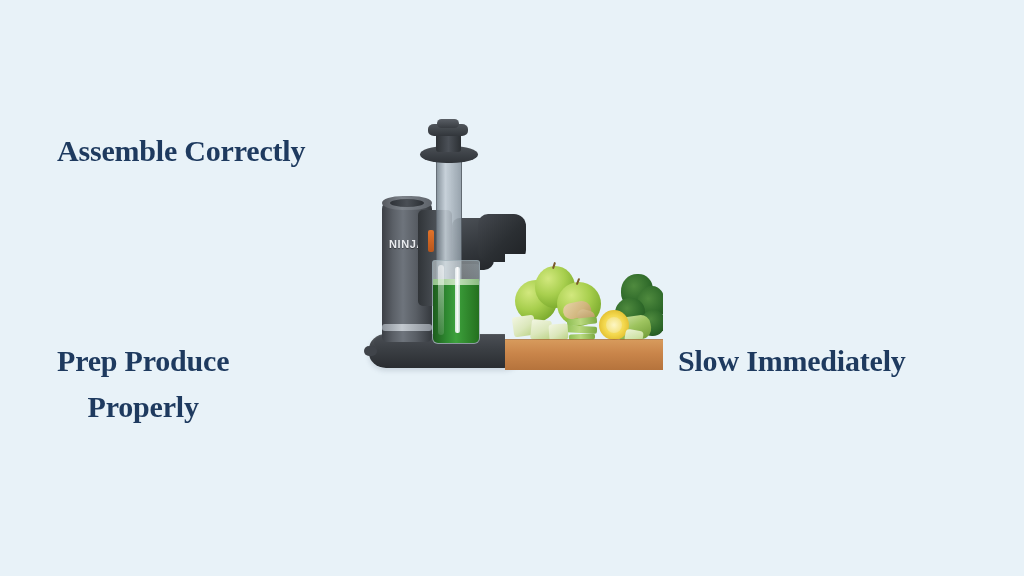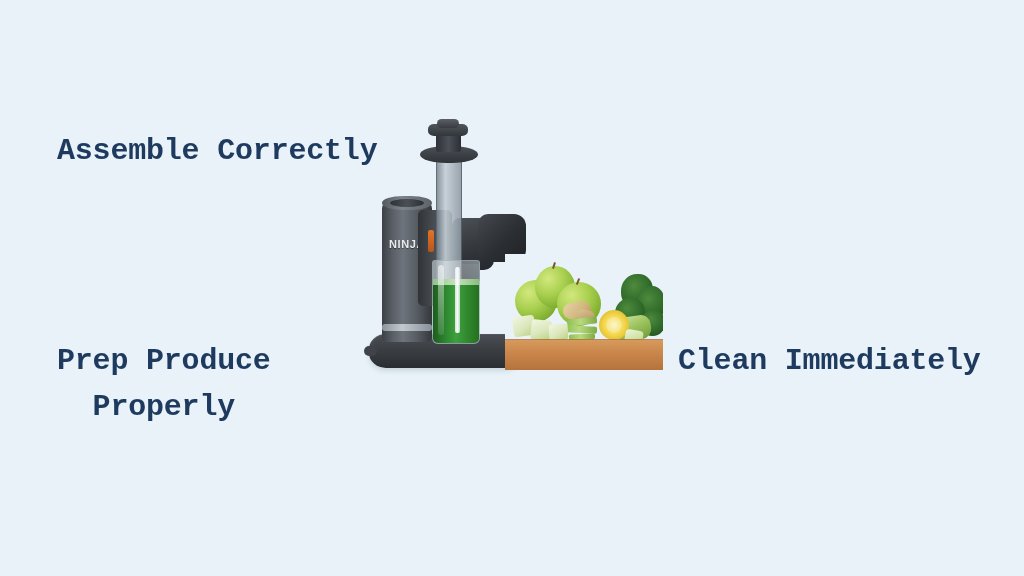--- a/index.html
+++ b/index.html
@@ -17,21 +17,21 @@
   .slide {
     position: relative;
     width: 1024px;
     height: 576px;
     background: #e8f2f8;
   }
 
   
   .tip {
     position: absolute;
-    font-family: Liberation Mono, monospace;
+    font-family: Liberation Serif, serif;
     font-weight: bold;
     font-size: 30px;
     line-height: 46px;
     color: #1e3a5f;
     letter-spacing: -0.2px;
     white-space: pre-line;
   }
   .tip-assemble {
     left: 57px;
     top: 128px;
@@ -430,21 +430,21 @@
 <body>
 
 <div class="slide">
 
   <div class="tip tip-assemble">Assemble Correctly</div>
 
 
   <div class="tip tip-prep">Prep Produce
 Properly</div>
 
-  <div class="tip tip-clean">Clean Immediately</div>
+  <div class="tip tip-clean">Slow Immediately</div>
 
   <div class="product-scene">
 
     <div class="juicer">
       <div class="juicer-base"></div>
       <div class="juicer-base-top"></div>
       <div class="base-nub"></div>
 
       <div class="motor-body"></div>
       <div class="motor-top-cap"></div>

